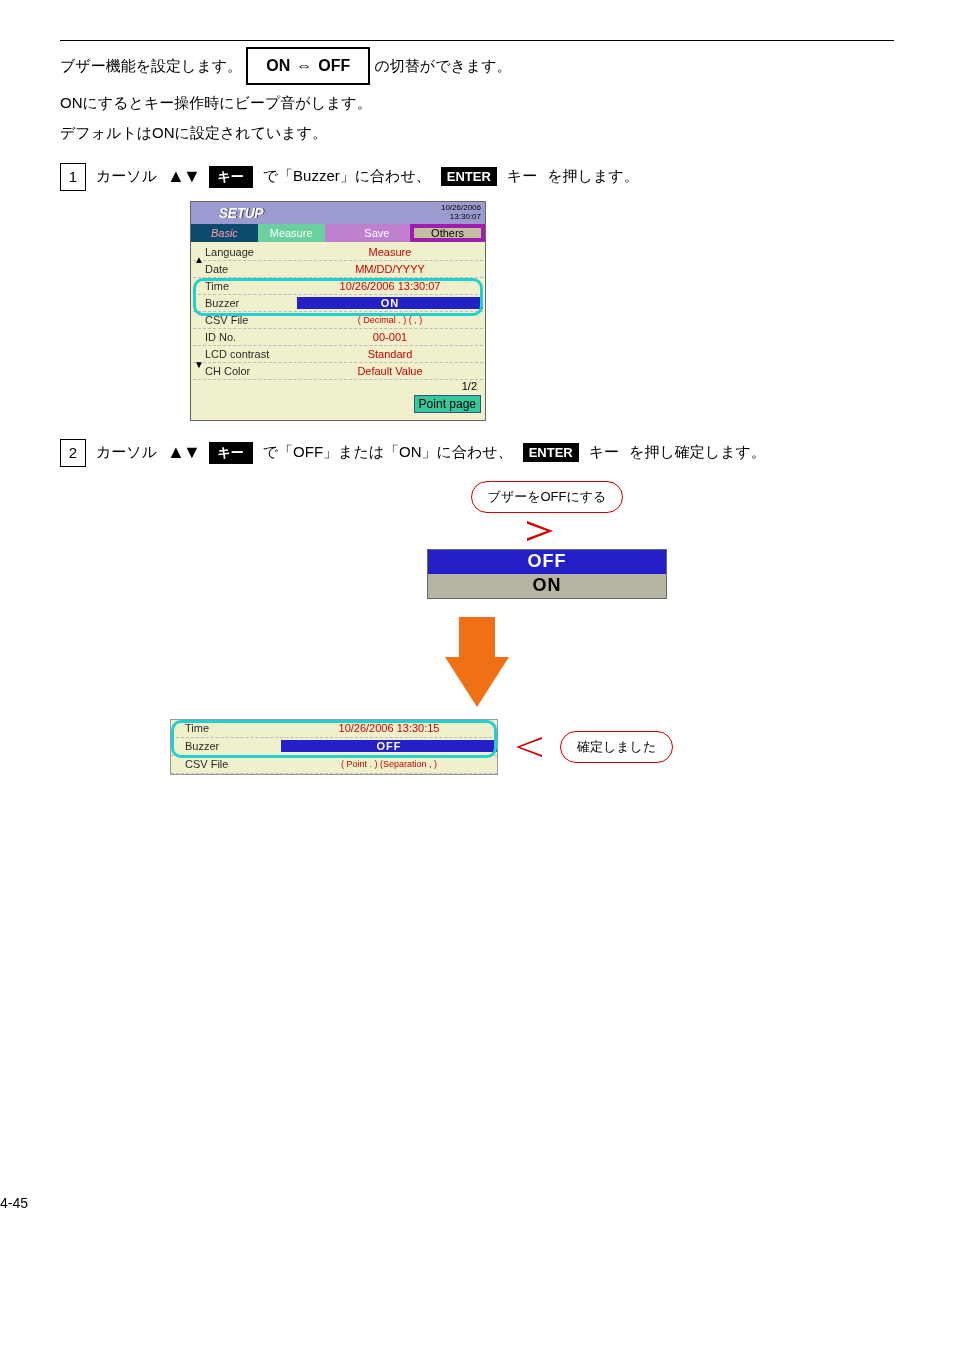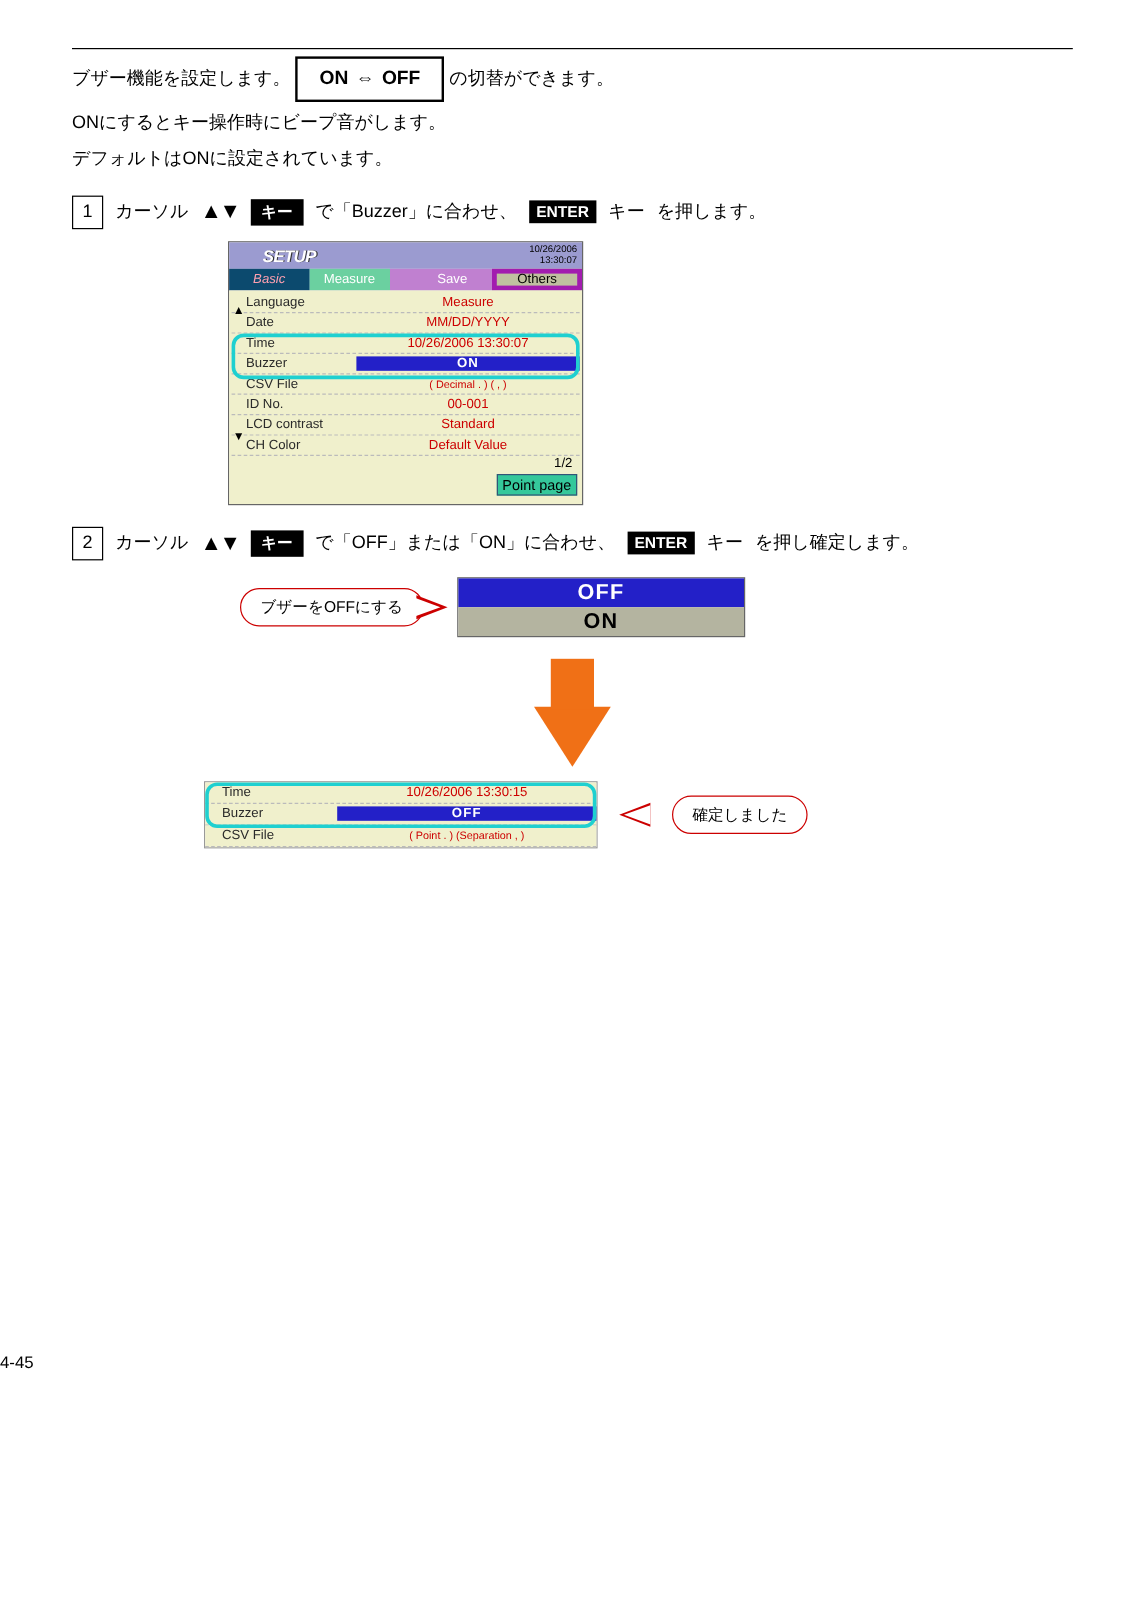--- a/index.html
+++ b/index.html
@@ -151,20 +151,21 @@
     font-size: 12px;
     margin: 3px 2px 3px 0;
   }
   
   .popup-wrap {
     margin-left: 140px;
     margin-top: 14px;
     display: flex;
     align-items: center;
     gap: 8px;
+    flex-direction: column;
   }
   .callout {
     border: 1.5px solid #c00;
     border-radius: 20px;
     padding: 6px 16px;
     font-size: 13px;
     background: #fff;
   }
   .callout-tail-r {
     width: 0; height: 0;

